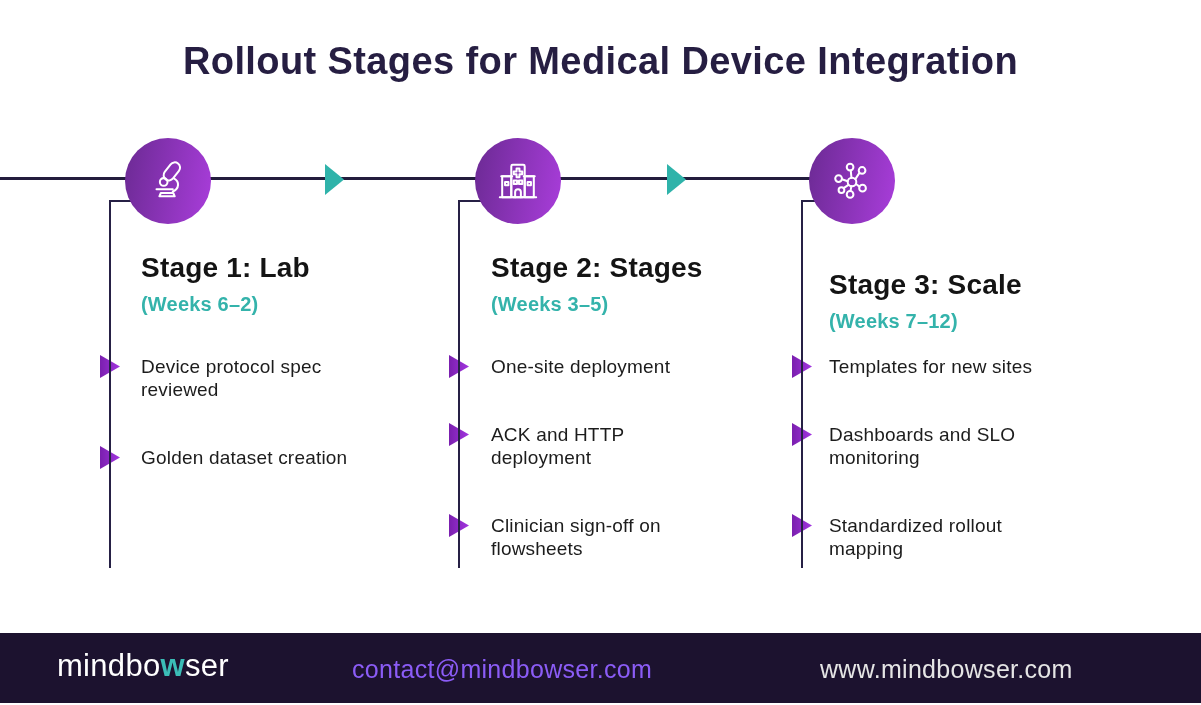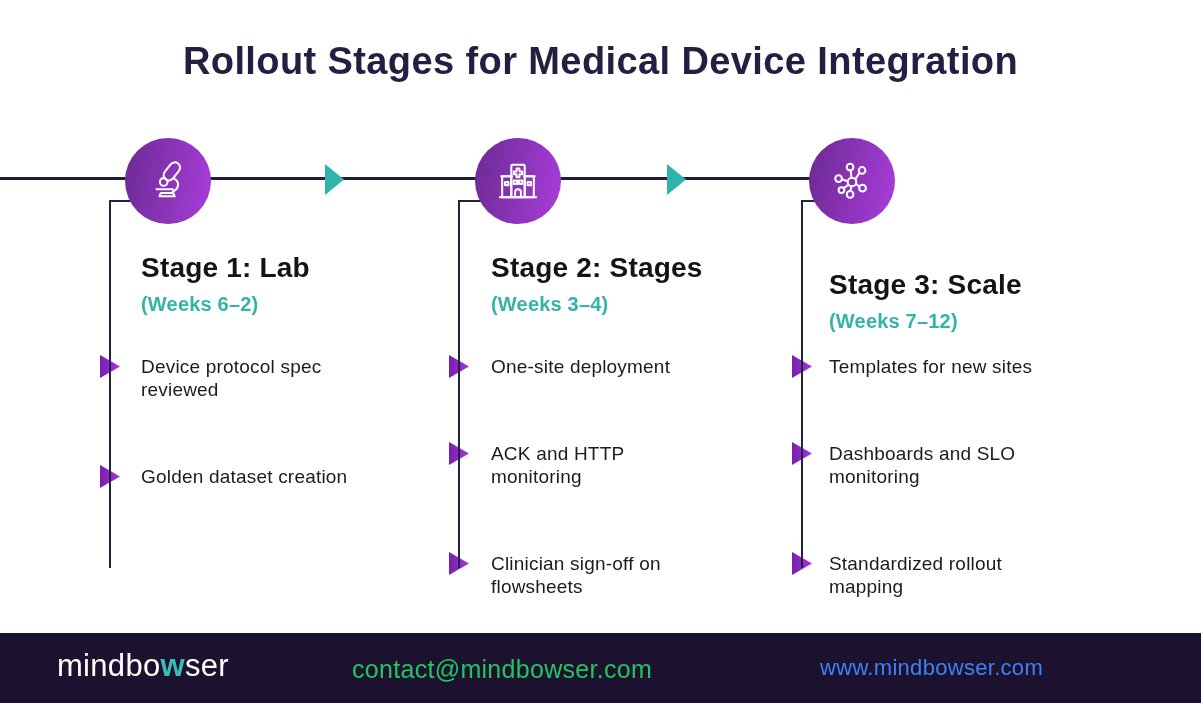--- a/index.html
+++ b/index.html
@@ -30,39 +30,39 @@
   }
   .circle-1{left:125px;}
   .circle-2{left:475px;}
   .circle-3{left:809px;}
   .stage-circle svg{width:46px;height:46px;stroke:#ffffff;fill:none;stroke-width:2.1;stroke-linecap:round;stroke-linejoin:round;}
   .stage-heading{position:absolute;top:252px;margin:0;font-size:28px;font-weight:700;color:#141414;letter-spacing:.2px;}
   .h-1{left:141px;} .h-2{left:491px;} .h-3{left:829px;margin-top:17px;}
   .stage-weeks{position:absolute;top:293px;font-size:20px;font-weight:700;color:#34b3ab;letter-spacing:.2px;}
   .stage-list{
     position:absolute;top:355px;margin:0;padding:0;list-style:none;
-    display:flex;flex-direction:column;gap:64px;width:280px;
+    display:flex;flex-direction:column;gap:45px;width:280px;
   }
   .list-1{left:141px;} .list-2{left:491px;} .list-3{left:829px;}
   .stage-item{position:relative;font-size:19px;line-height:23px;color:#1c1c1c;letter-spacing:.2px;}
   .item-text{white-space:pre-line;}
   .bullet-arrow{
     position:absolute;top:0;width:20px;height:23px;
     background:linear-gradient(90deg,#7a1fae,#a235e0);
     clip-path:polygon(0 0,100% 50%,0 100%);
   }
   .list-1 .bullet-arrow{left:-41px;}
   .list-2 .bullet-arrow{left:-42px;}
   .list-3 .bullet-arrow{left:-37px;}
   
   .footer{position:absolute;left:0;top:633px;width:100%;height:70px;background:#1c122f;z-index:4;}
   .footer-logo{position:absolute;left:57px;top:15px;font-size:31px;font-weight:500;color:#ffffff;letter-spacing:.3px;}
   .logo-w{color:#3bbdb7;font-weight:600;}
-  .footer-email{position:absolute;left:352px;top:22px;font-size:25px;color:#22c55e;letter-spacing:.3px;}
-  .footer-site{position:absolute;left:820px;top:22px;font-size:22px;color:#3b82f6;letter-spacing:.3px;}
+  .footer-email{position:absolute;left:352px;top:22px;font-size:25px;color:#8b5cf6;letter-spacing:.3px;}
+  .footer-site{position:absolute;left:820px;top:22px;font-size:25px;color:#e5e5e5;letter-spacing:.3px;}
 </style>
 </head>
 <body>
 
 <div class="canvas">
 
   <h1 class="title">Rollout Stages for Medical Device Integration</h1>
 
   <div class="timeline-line"></div>
   <div class="tl-arrow arrow-1"></div>
@@ -123,30 +123,30 @@
       <span class="item-text">Device protocol spec
 reviewed</span>
     </li>
     <li class="stage-item">
       <span class="bullet-arrow"></span>
       <span class="item-text">Golden dataset creation</span>
     </li>
   </ul>
 
   <h2 class="stage-heading h-2">Stage 2: Stages</h2>
-  <div class="stage-weeks h-2">(Weeks 3–4)</div>
+  <div class="stage-weeks h-2">(Weeks 3–5)</div>
   <ul class="stage-list list-2">
     <li class="stage-item">
       <span class="bullet-arrow"></span>
       <span class="item-text">One-site deployment</span>
     </li>
     <li class="stage-item">
       <span class="bullet-arrow"></span>
       <span class="item-text">ACK and HTTP
-monitoring</span>
+deployment</span>
     </li>
     <li class="stage-item">
       <span class="bullet-arrow"></span>
       <span class="item-text">Clinician sign-off on
 flowsheets</span>
     </li>
   </ul>
 
   <h2 class="stage-heading h-3">Stage 3: Scale</h2>
   <div class="stage-weeks h-3">(Weeks 7–12)</div>

